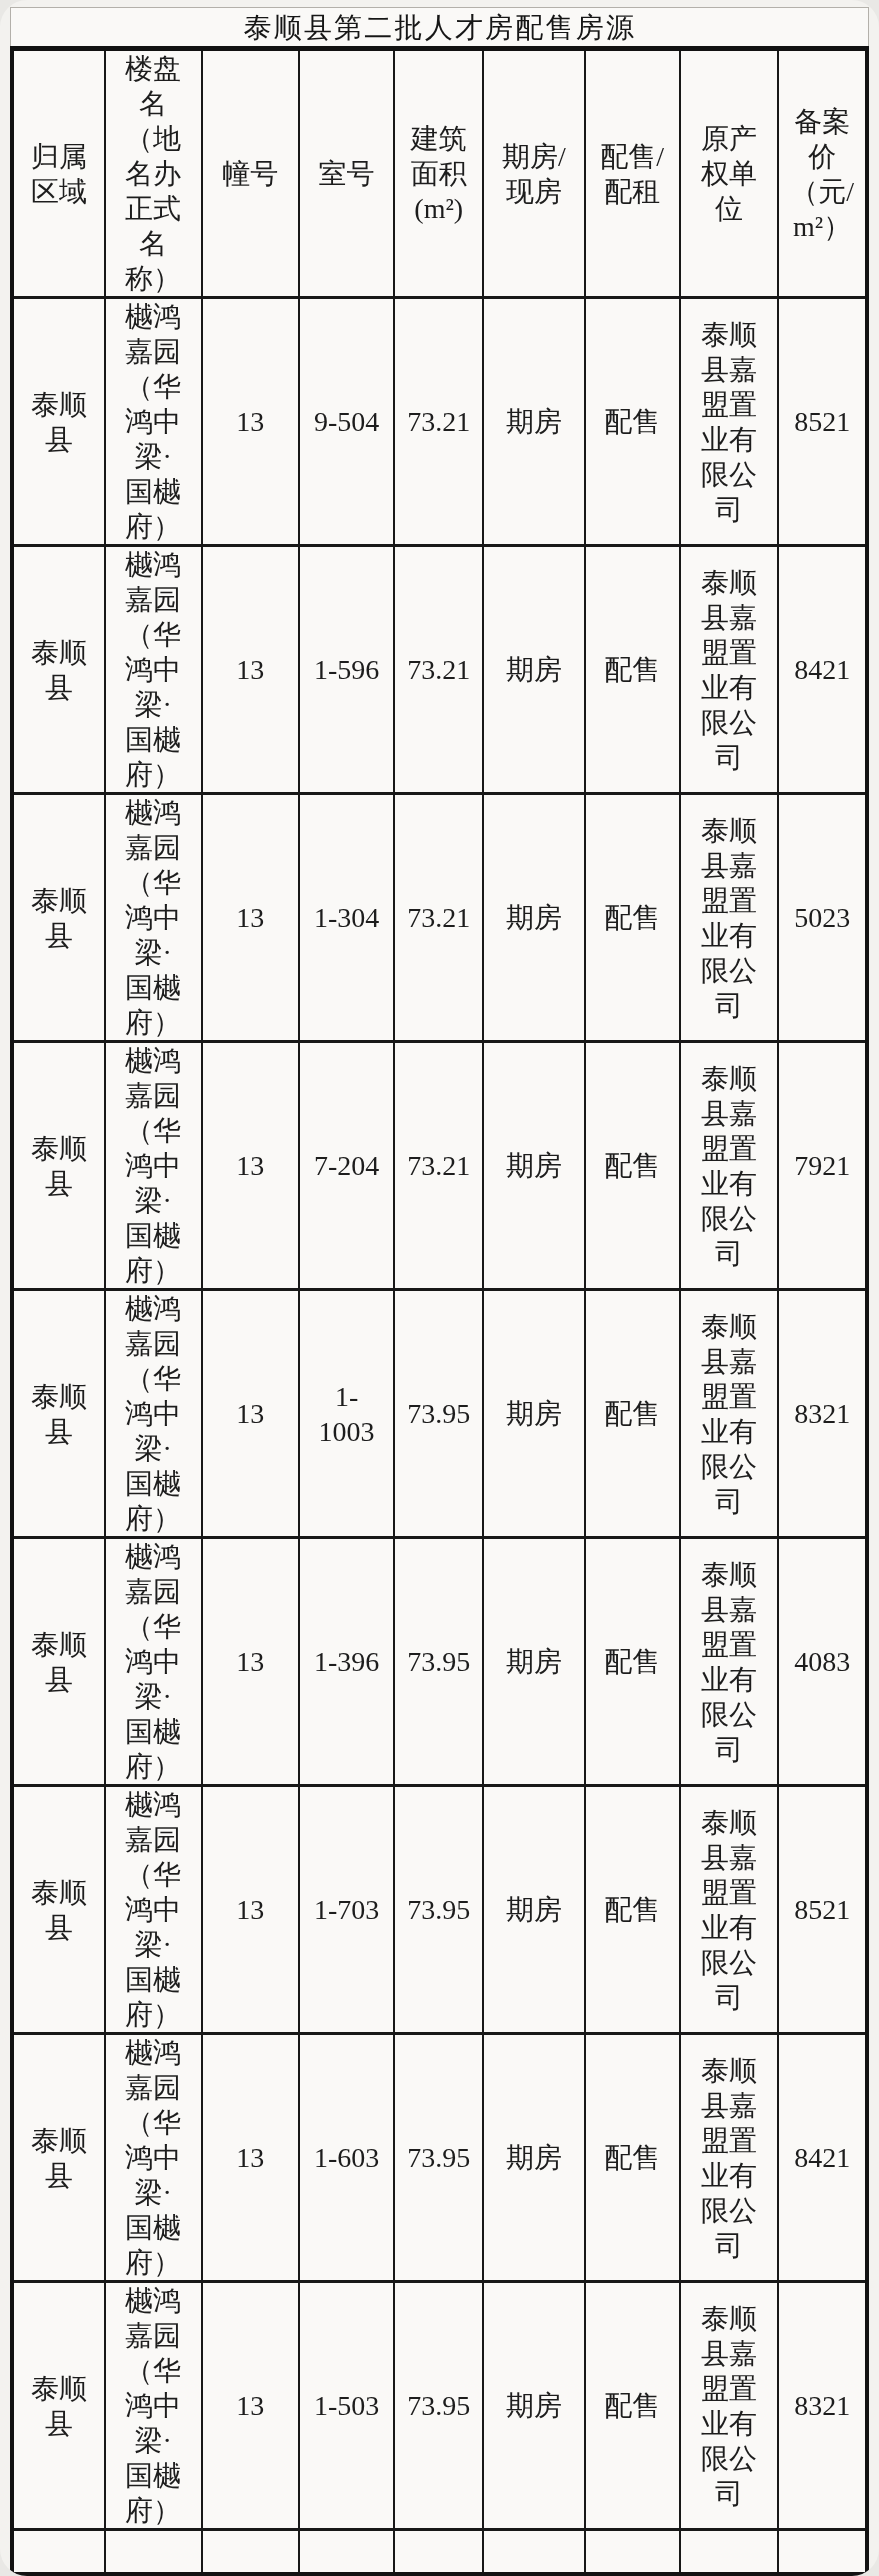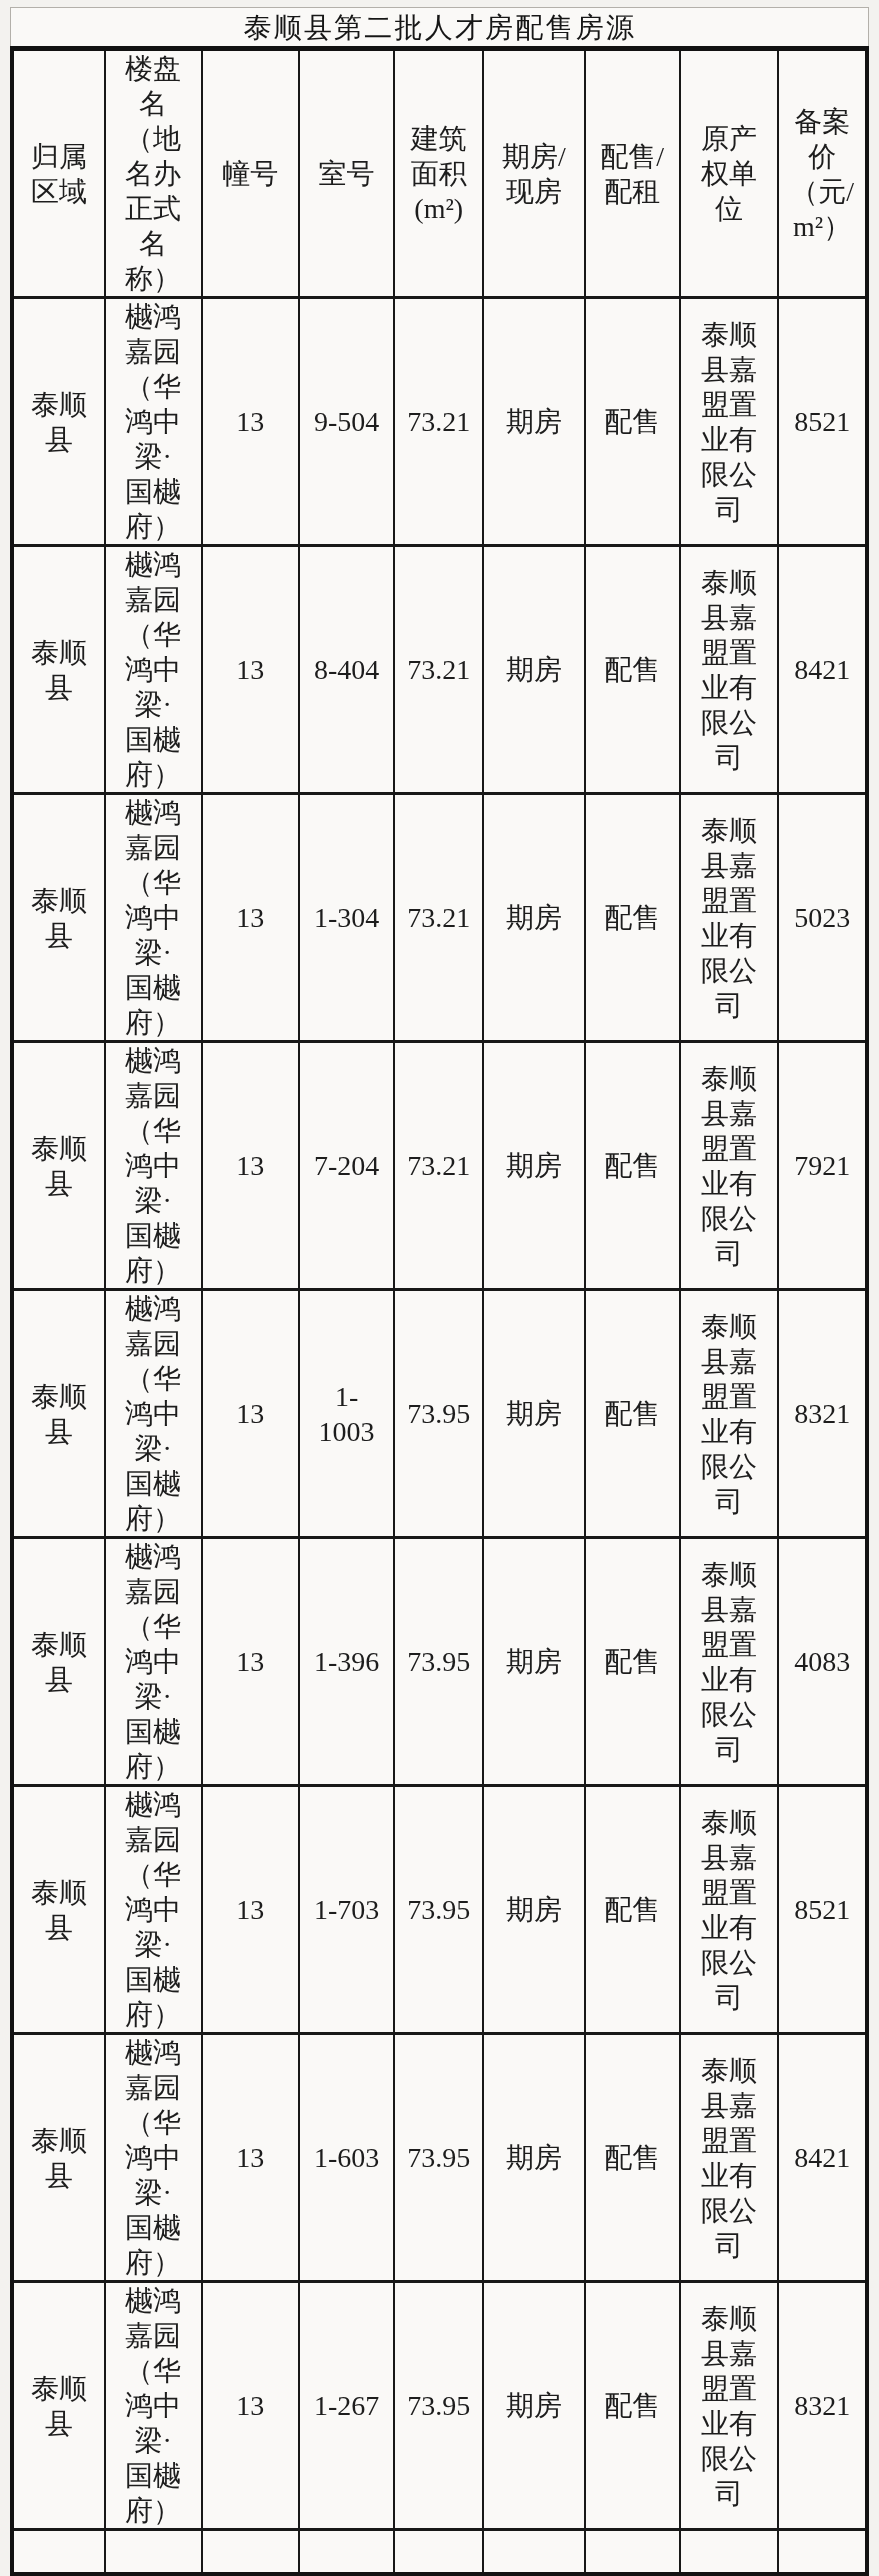--- a/index.html
+++ b/index.html
@@ -4,20 +4,21 @@
 <style>
   html,body { margin:0; padding:0; }
   body { background:#e9e8e5; }
   .page {
     position:relative;
     width:879px; height:2576px;
     background:#f3f2ef;
     overflow:hidden;
     font-family:"Liberation Serif","DejaVu Serif",serif;
     color:#1d1d1d;
+    border-radius:27px;
   }
   .title-band {
     position:absolute; left:10.3px; top:7.3px;
     width:857px; height:39px;
     background:#faf9f7;
     border:0.7px solid #b3b0aa; border-bottom:none;
     display:flex; align-items:center; justify-content:center;
   }
   .title {
     font-size:28px; letter-spacing:2.2px; color:#161616;
@@ -123,21 +124,21 @@
           <td>泰顺
 县</td>
           <td>樾鸿
 嘉园
 （华
 鸿中
 梁·
 国樾
 府）</td>
           <td>13</td>
-          <td>8-404</td>
+          <td>1-596</td>
           <td>73.21</td>
           <td>期房</td>
           <td>配售</td>
           <td>泰顺
 县嘉
 盟置
 业有
 限公
 司</td>
           <td>8421</td>
@@ -285,21 +286,21 @@
           <td>泰顺
 县</td>
           <td>樾鸿
 嘉园
 （华
 鸿中
 梁·
 国樾
 府）</td>
           <td>13</td>
-          <td>1-267</td>
+          <td>1-503</td>
           <td>73.95</td>
           <td>期房</td>
           <td>配售</td>
           <td>泰顺
 县嘉
 盟置
 业有
 限公
 司</td>
           <td>8321</td>

